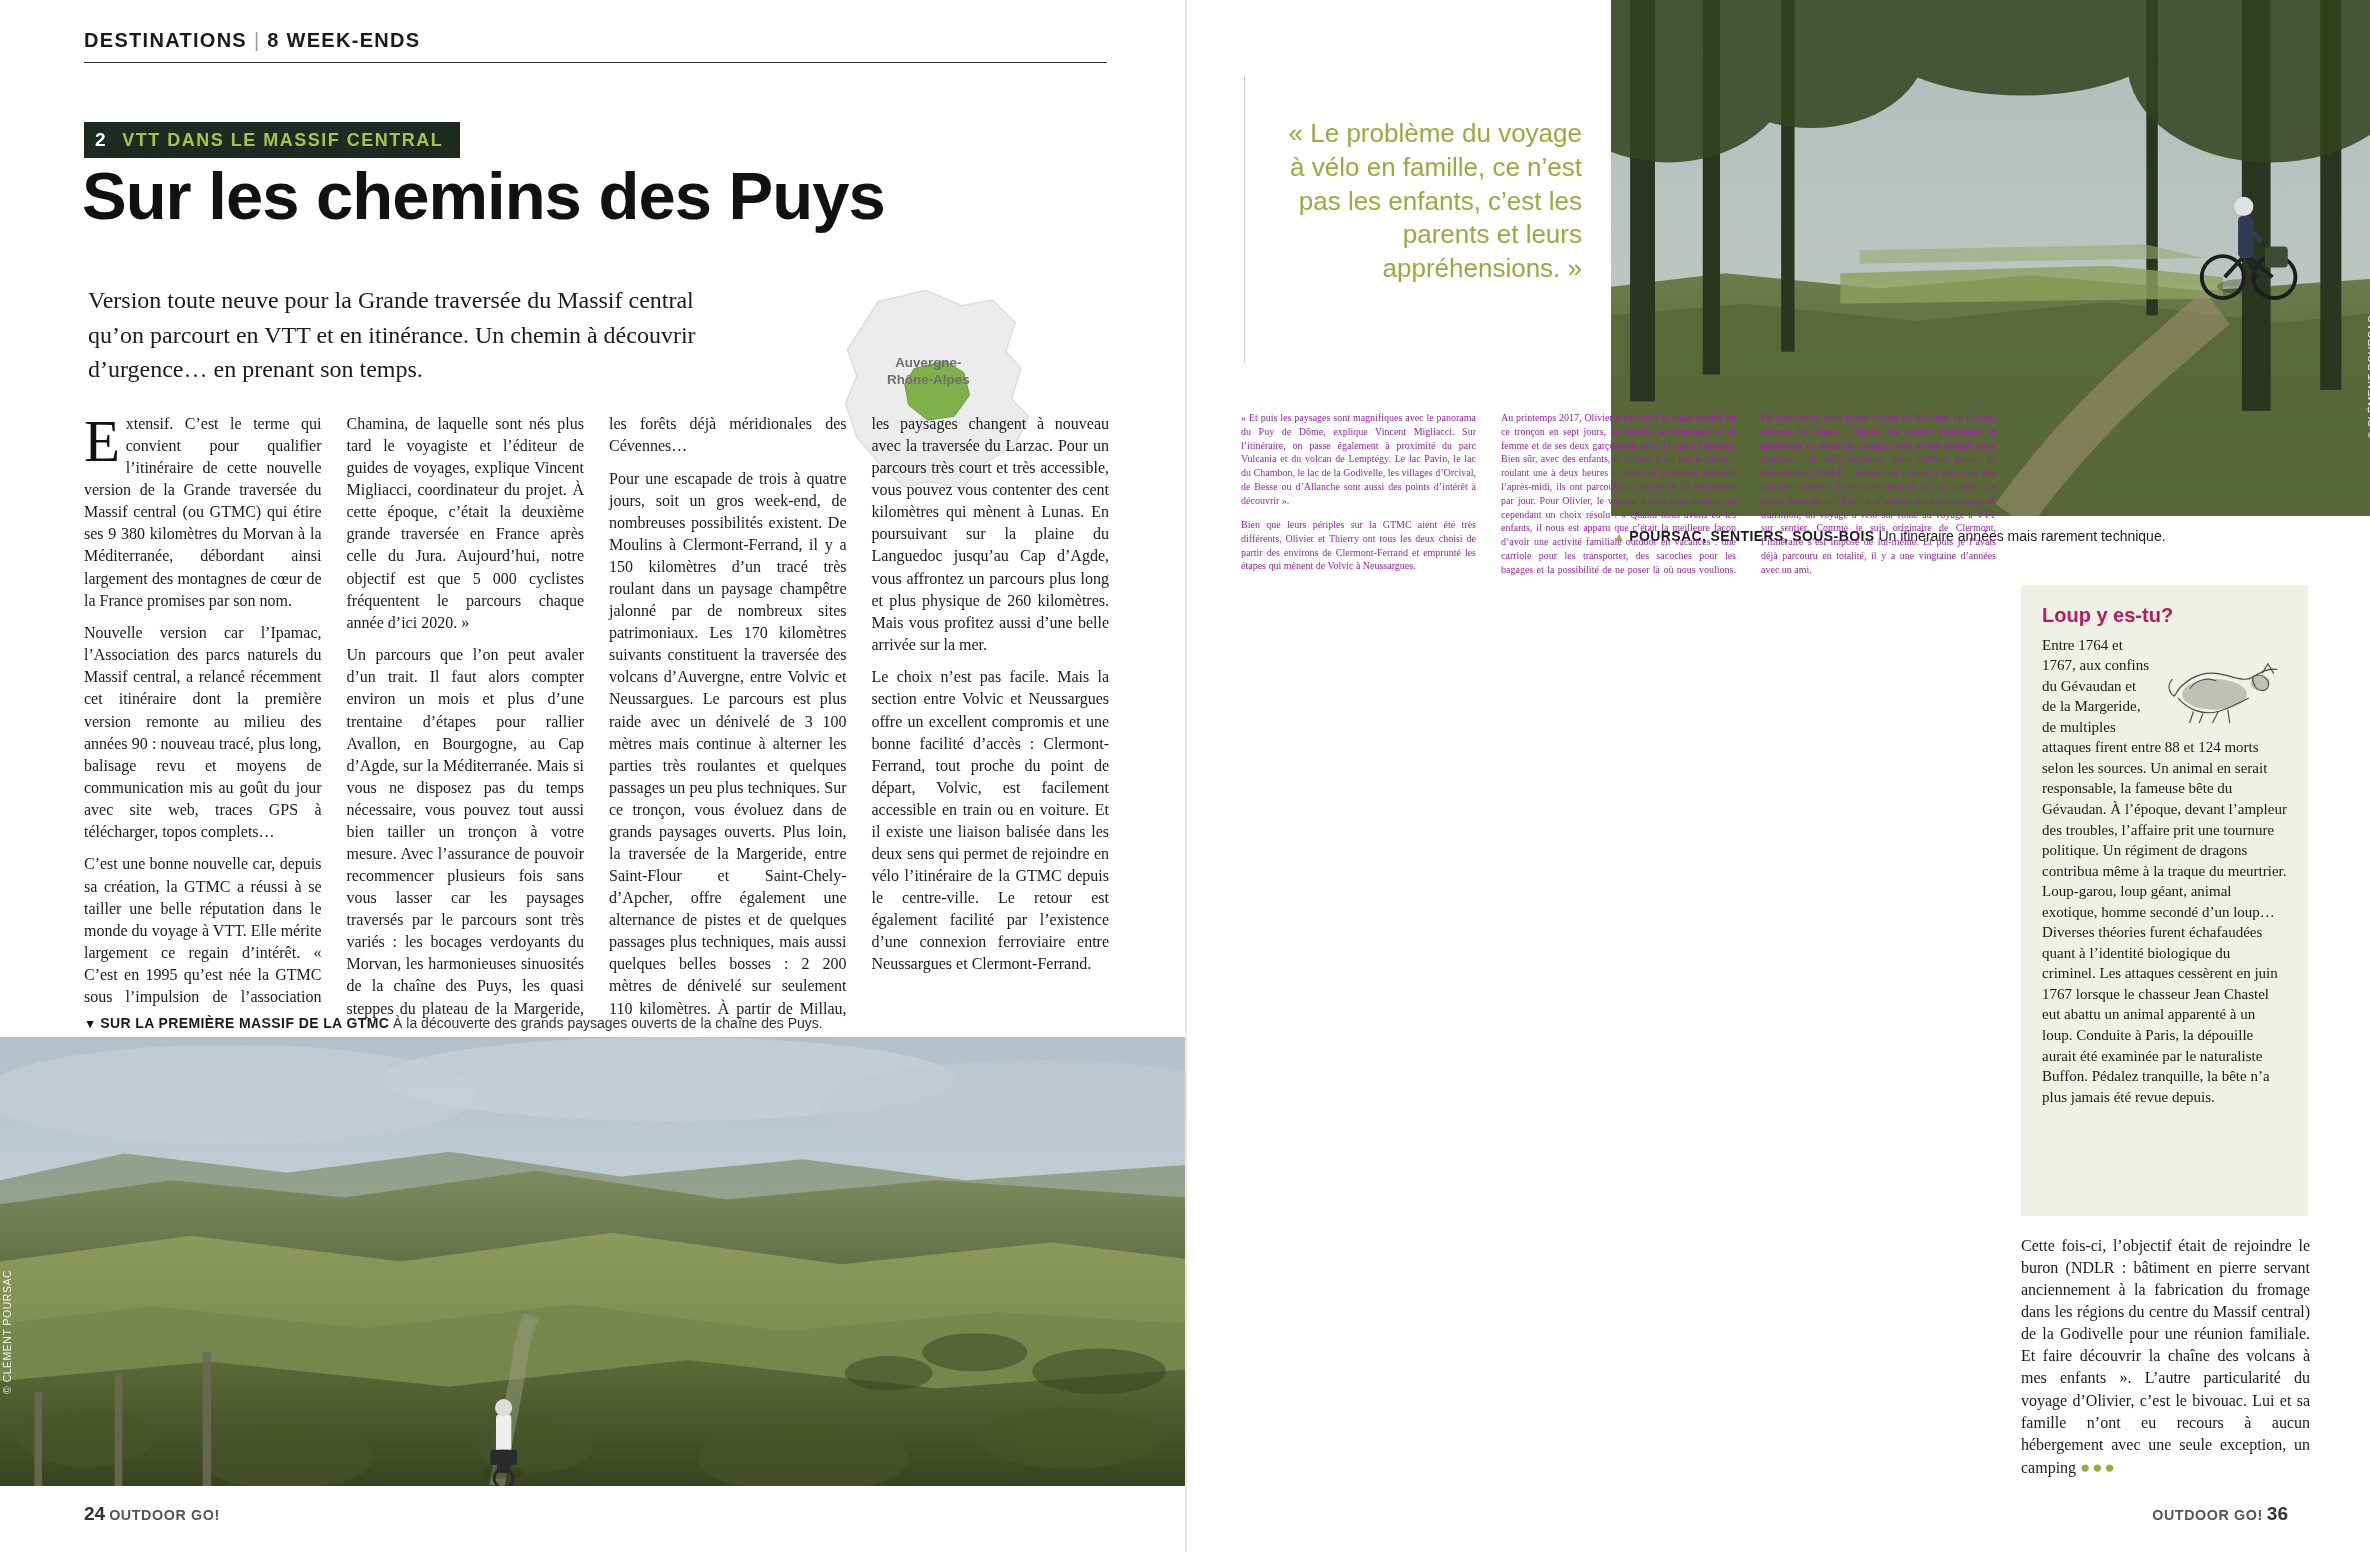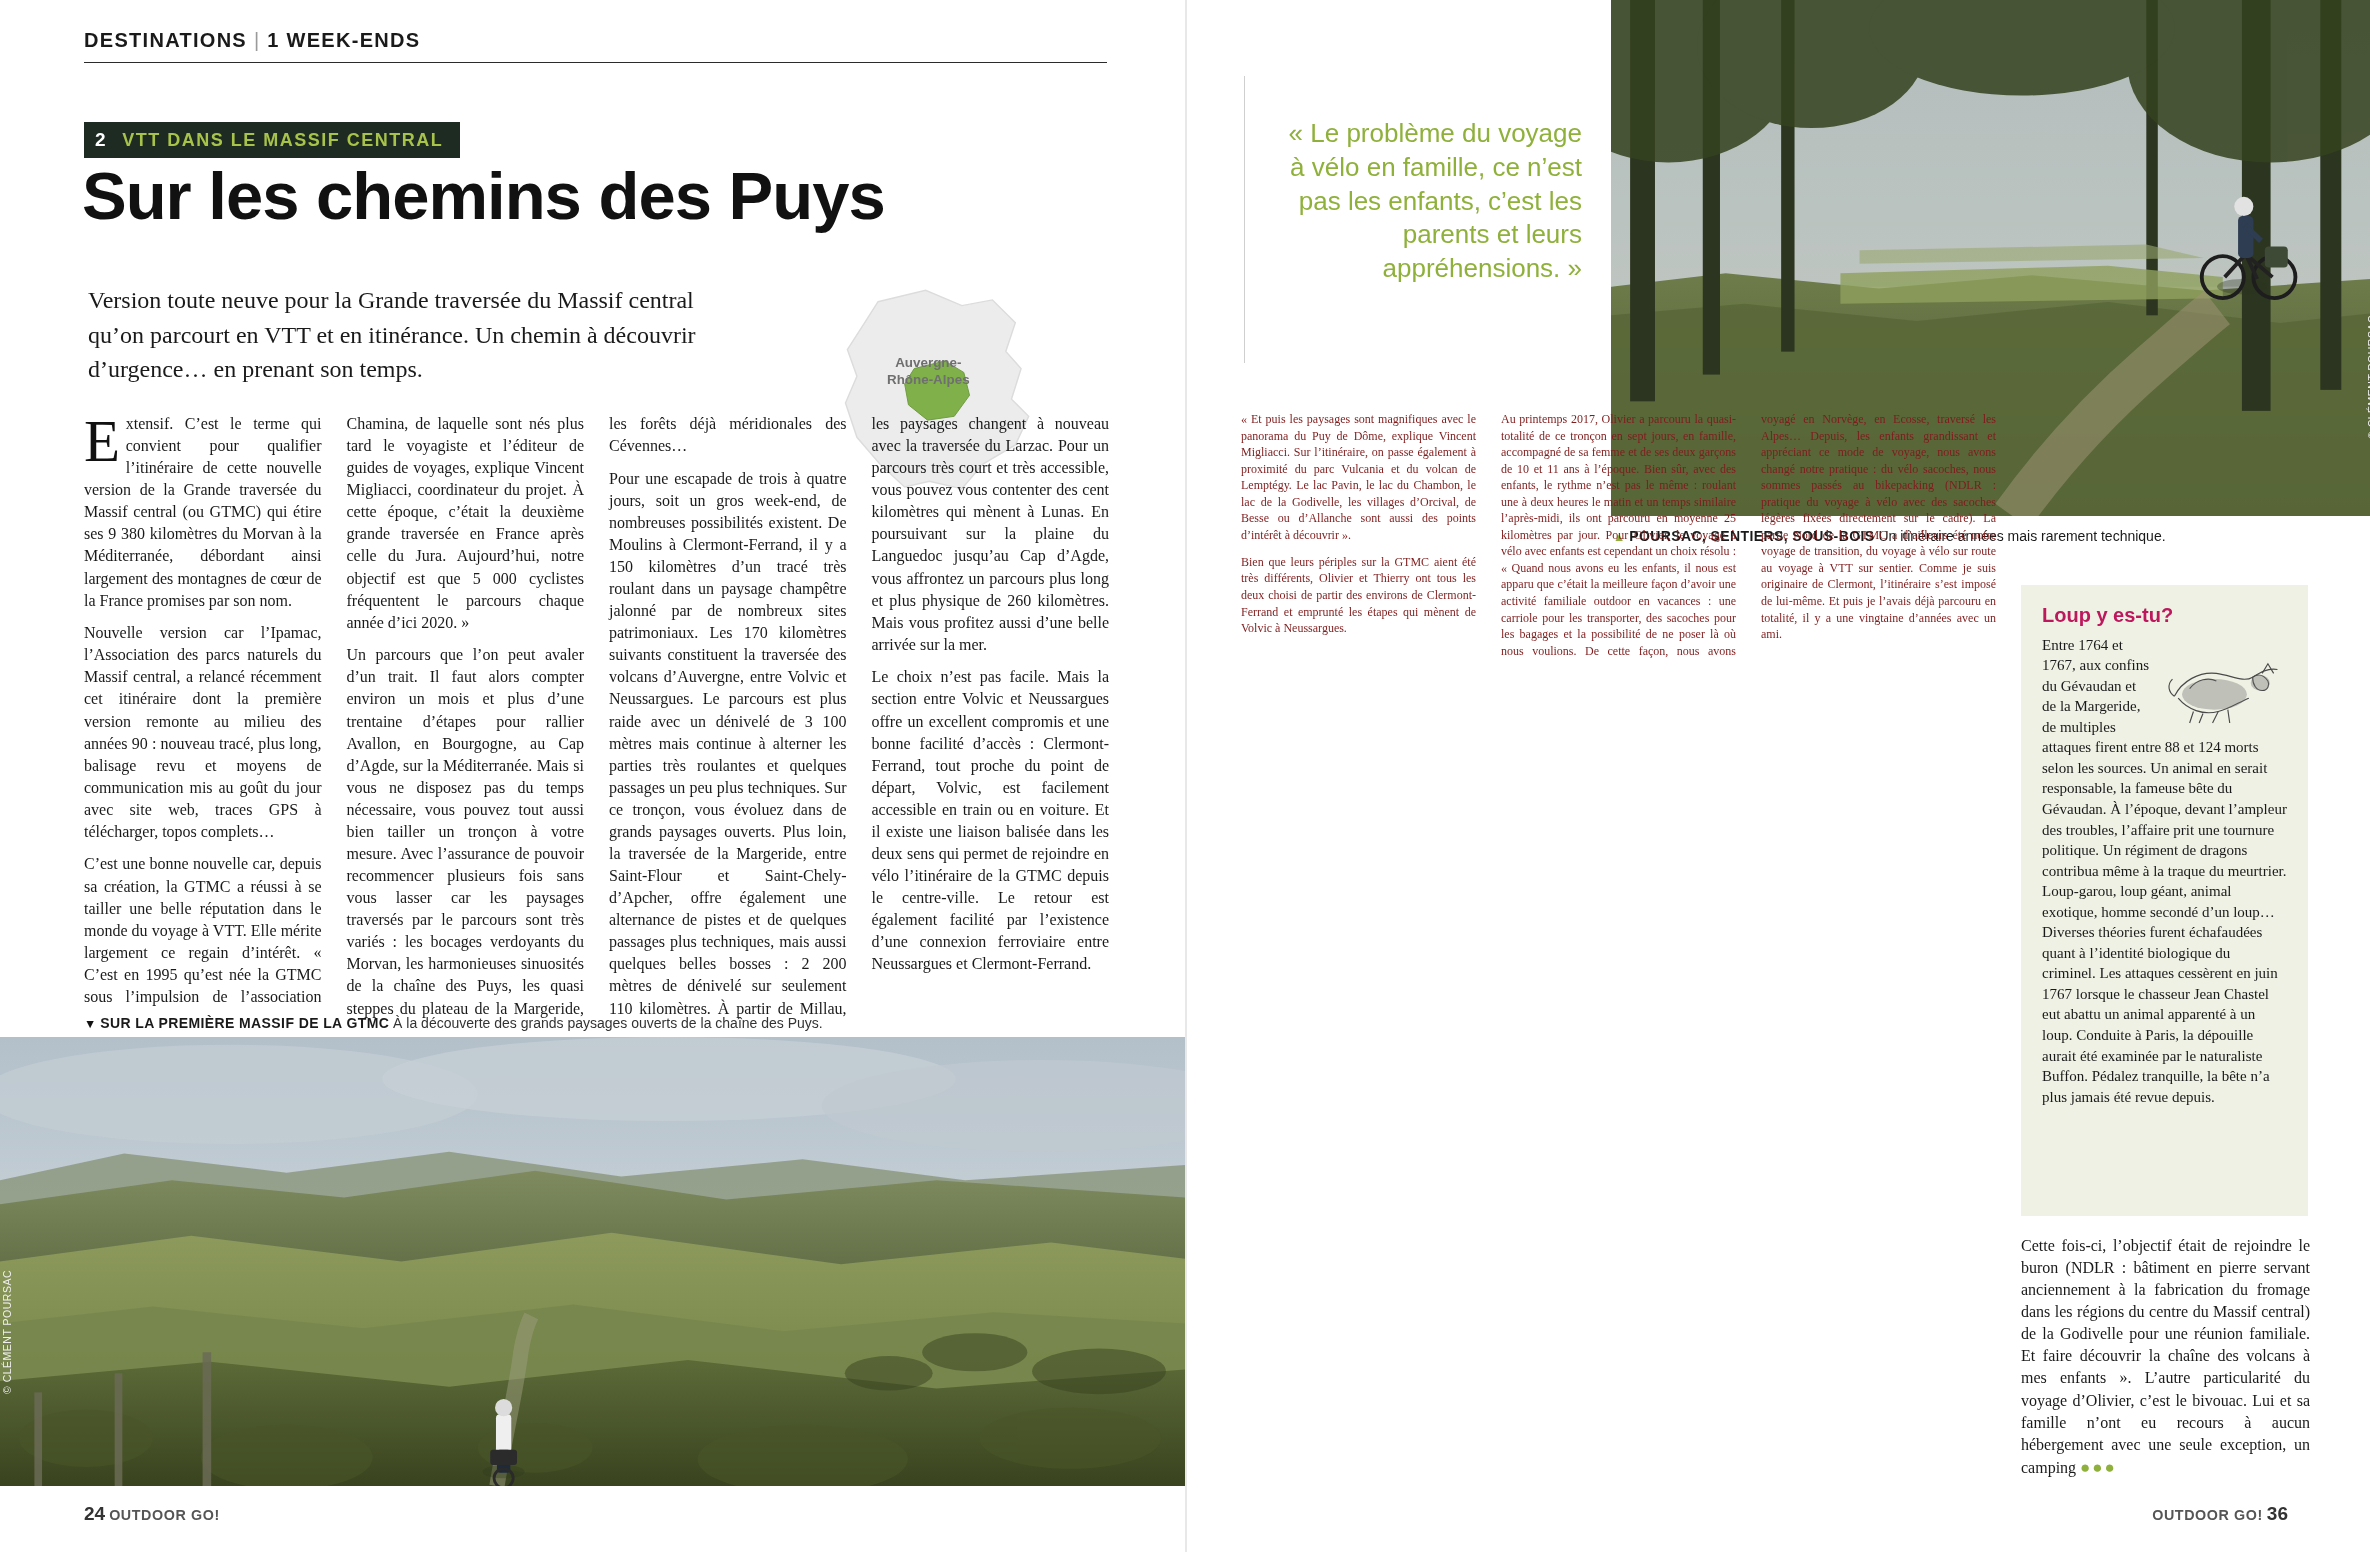--- a/index.html
+++ b/index.html
@@ -218,24 +218,24 @@
   .caption-right .tri { color: #8fb03b; font-size: 12.4px; }
   .caption-right b { letter-spacing: 0.4px; }
   .caption-right .txt { font-weight: normal; }
 
   .rcols {
     position: absolute;
     left: 54px; top: 411px;
     width: 755px;
     column-count: 3;
     column-gap: 25px;
-    font-size: 12px;
+    font-size: 10px;
     line-height: 1.38;
     text-align: justify;
-    color: #7f1d1d;
+    color: #a21caf;
     hyphens: auto;
   }
   .rcols p { margin-bottom: 10.5px; }
 
   .sidebar {
     position: absolute;
     left: 834px; top: 585px; width: 287px; height: 631px;
     background: #eef1e4;
     padding: 19px 21px 15.3px 21px;
   }
@@ -283,21 +283,21 @@
 
 <div class="page">
   <div class="spine"></div>
 
   <div class="left">
 
     <div class="dest-header">
       <div class="t">
         <span>DESTINATIONS</span>
         <span class="sep">|</span>
-        <span>1 WEEK-ENDS</span>
+        <span>8 WEEK-ENDS</span>
       </div>
       <div class="rule"></div>
     </div>
 
     <div class="kicker">
       <div class="num">2</div>
       <div class="lbl">VTT DANS LE MASSIF CENTRAL</div>
     </div>
 
     <div class="title">Sur les chemins des Puys</div>

